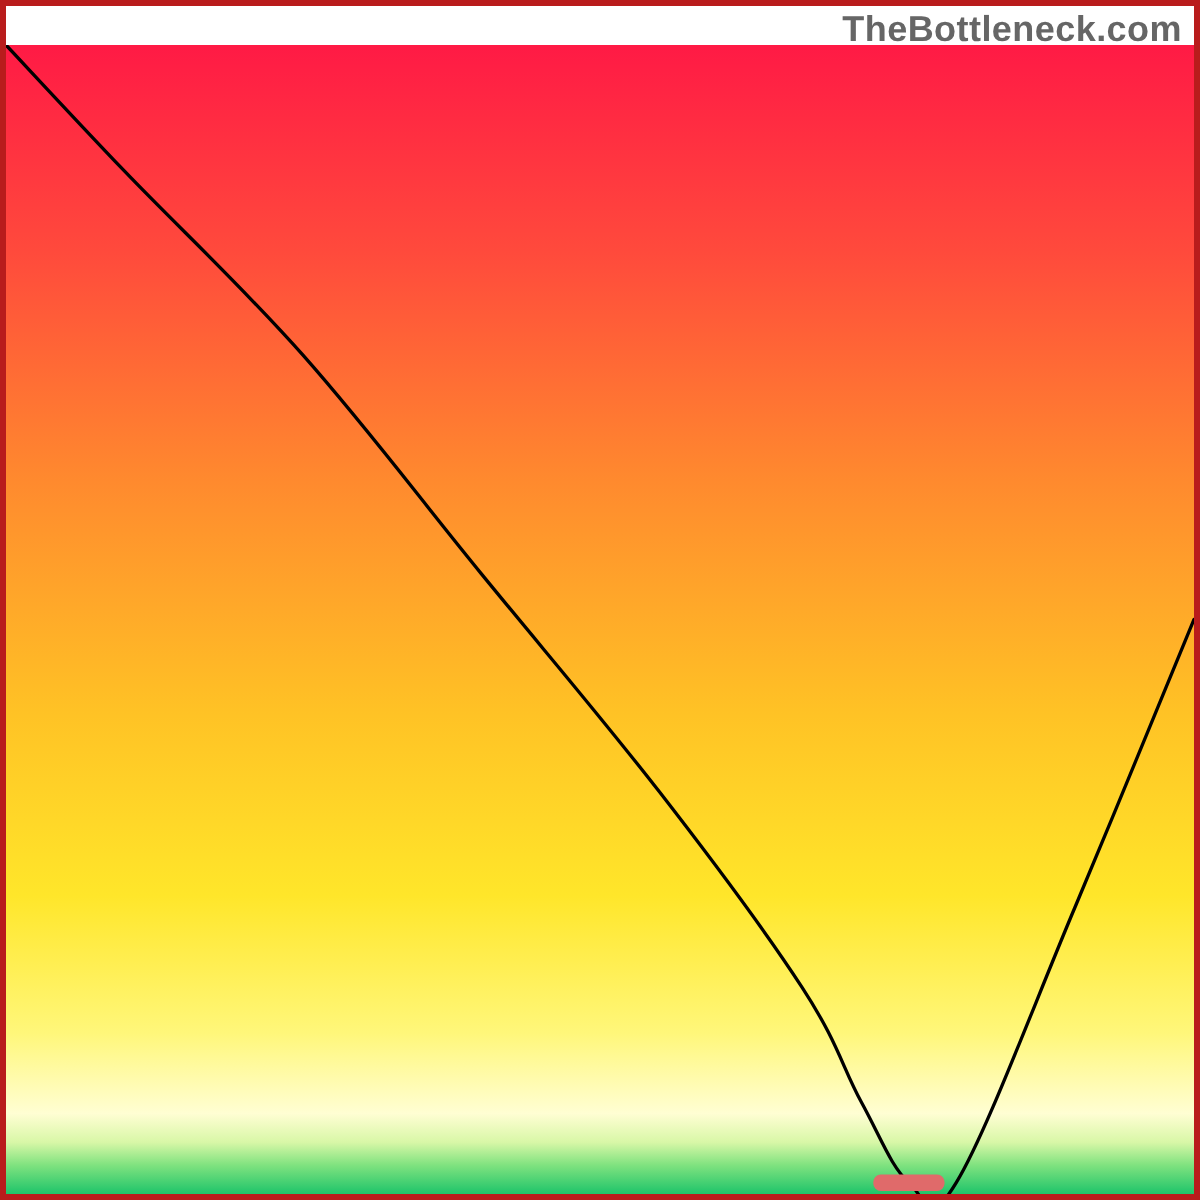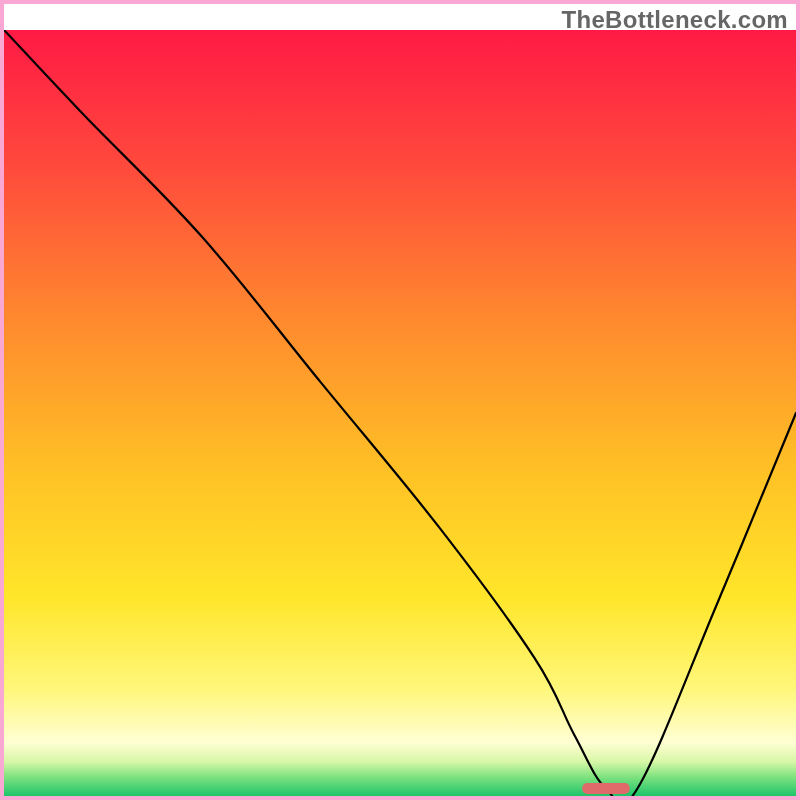--- a/index.html
+++ b/index.html
@@ -8,21 +8,21 @@
     width: 800px;
     height: 800px;
     background: #ffffff;
     font-family: Arial, Helvetica, sans-serif;
   }
   .frame {
     position: relative;
     width: 800px;
     height: 800px;
     box-sizing: border-box;
-    border: 4px solid #f9a8d4;
+    border: 4px solid #b91c1c;
   }
   .watermark {
     position: absolute;
     top: 2px;
     right: 8px;
     font-size: 24px;
     font-weight: 600;
     color: #666666;
     z-index: 5;
     letter-spacing: 0.3px;

